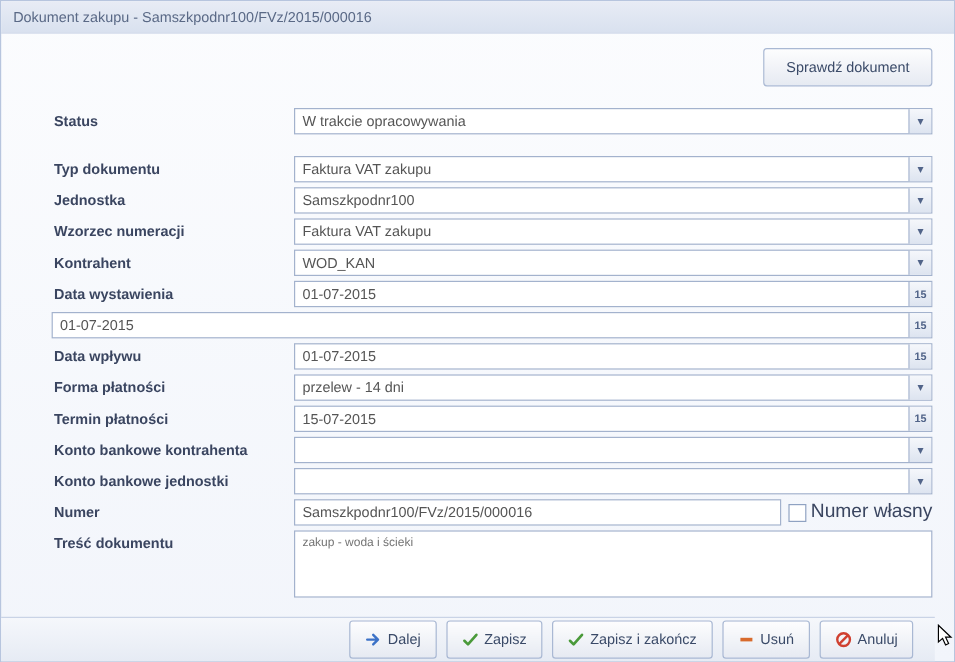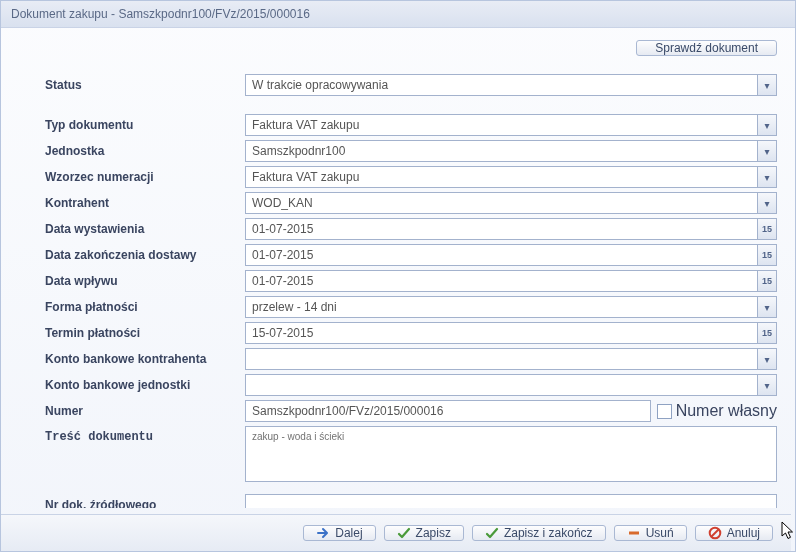--- a/index.html
+++ b/index.html
@@ -36,21 +36,21 @@
   }
   .check-row {
     text-align: right;
     margin-bottom: 18px;
   }
   .btn {
     display: inline-flex;
     align-items: center;
     justify-content: center;
     gap: 5px;
-    height: 16px;
+    height: 32px;
     padding: 0 12px;
     font-size: 12px;
     color: #3a4a68;
     background: linear-gradient(#fdfdfe, #e6eaf2);
     border: 1px solid #a9b8d3;
     border-radius: 3px;
     cursor: pointer;
     box-sizing: border-box;
   }
   .btn.wide {
@@ -125,21 +125,21 @@
     white-space: nowrap;
   }
   .chk .box {
     width: 13px; height: 13px;
     border: 1px solid #8fa2c2;
     background: #fff;
   }
   .spacer { height: 14px; }
   .footer {
     position: absolute;
-    left: 0; right: 4px; bottom: 0;
+    left: 0; right: 16px; bottom: 0;
     height: 36px;
     border-top: 1px solid #c9d3e6;
     background: linear-gradient(#f5f7fb, #e6ebf4);
     display: flex;
     align-items: center;
     justify-content: flex-end;
     gap: 8px;
     padding: 0 18px;
   }
   .icon { display:inline-block; width:14px; height:14px; }
@@ -220,21 +220,20 @@
       <div class="lbl">Data wystawienia</div>
       <div class="ctrl">
         <div class="dateinput">
           <div class="text">01-07-2015</div>
           <div class="cal">15</div>
         </div>
       </div>
     </div>
 
     <div class="form-row">
-      <div class="lbl">Data zakończenia dostawy</div>
       <div class="ctrl">
         <div class="dateinput">
           <div class="text">01-07-2015</div>
           <div class="cal">15</div>
         </div>
       </div>
     </div>
 
     <div class="form-row">
       <div class="lbl">Data wpływu</div>
@@ -293,21 +292,21 @@
           <div class="text">Samszkpodnr100/FVz/2015/000016</div>
         </div>
         <label class="chk">
           <span class="box"></span>
           <span>Numer własny</span>
         </label>
       </div>
     </div>
 
     <div class="form-row" style="align-items:flex-start;">
-      <div class="lbl" style="padding-top:4px;font-family:Liberation Mono, monospace;">Treść dokumentu</div>
+      <div class="lbl" style="padding-top:4px;">Treść dokumentu</div>
       <div class="ctrl">
         <div class="textarea">zakup - woda i ścieki</div>
       </div>
     </div>
 
     <div style="height:8px;"></div>
 
     <div class="form-row">
       <div class="lbl">Nr dok. źródłowego</div>
       <div class="ctrl">

